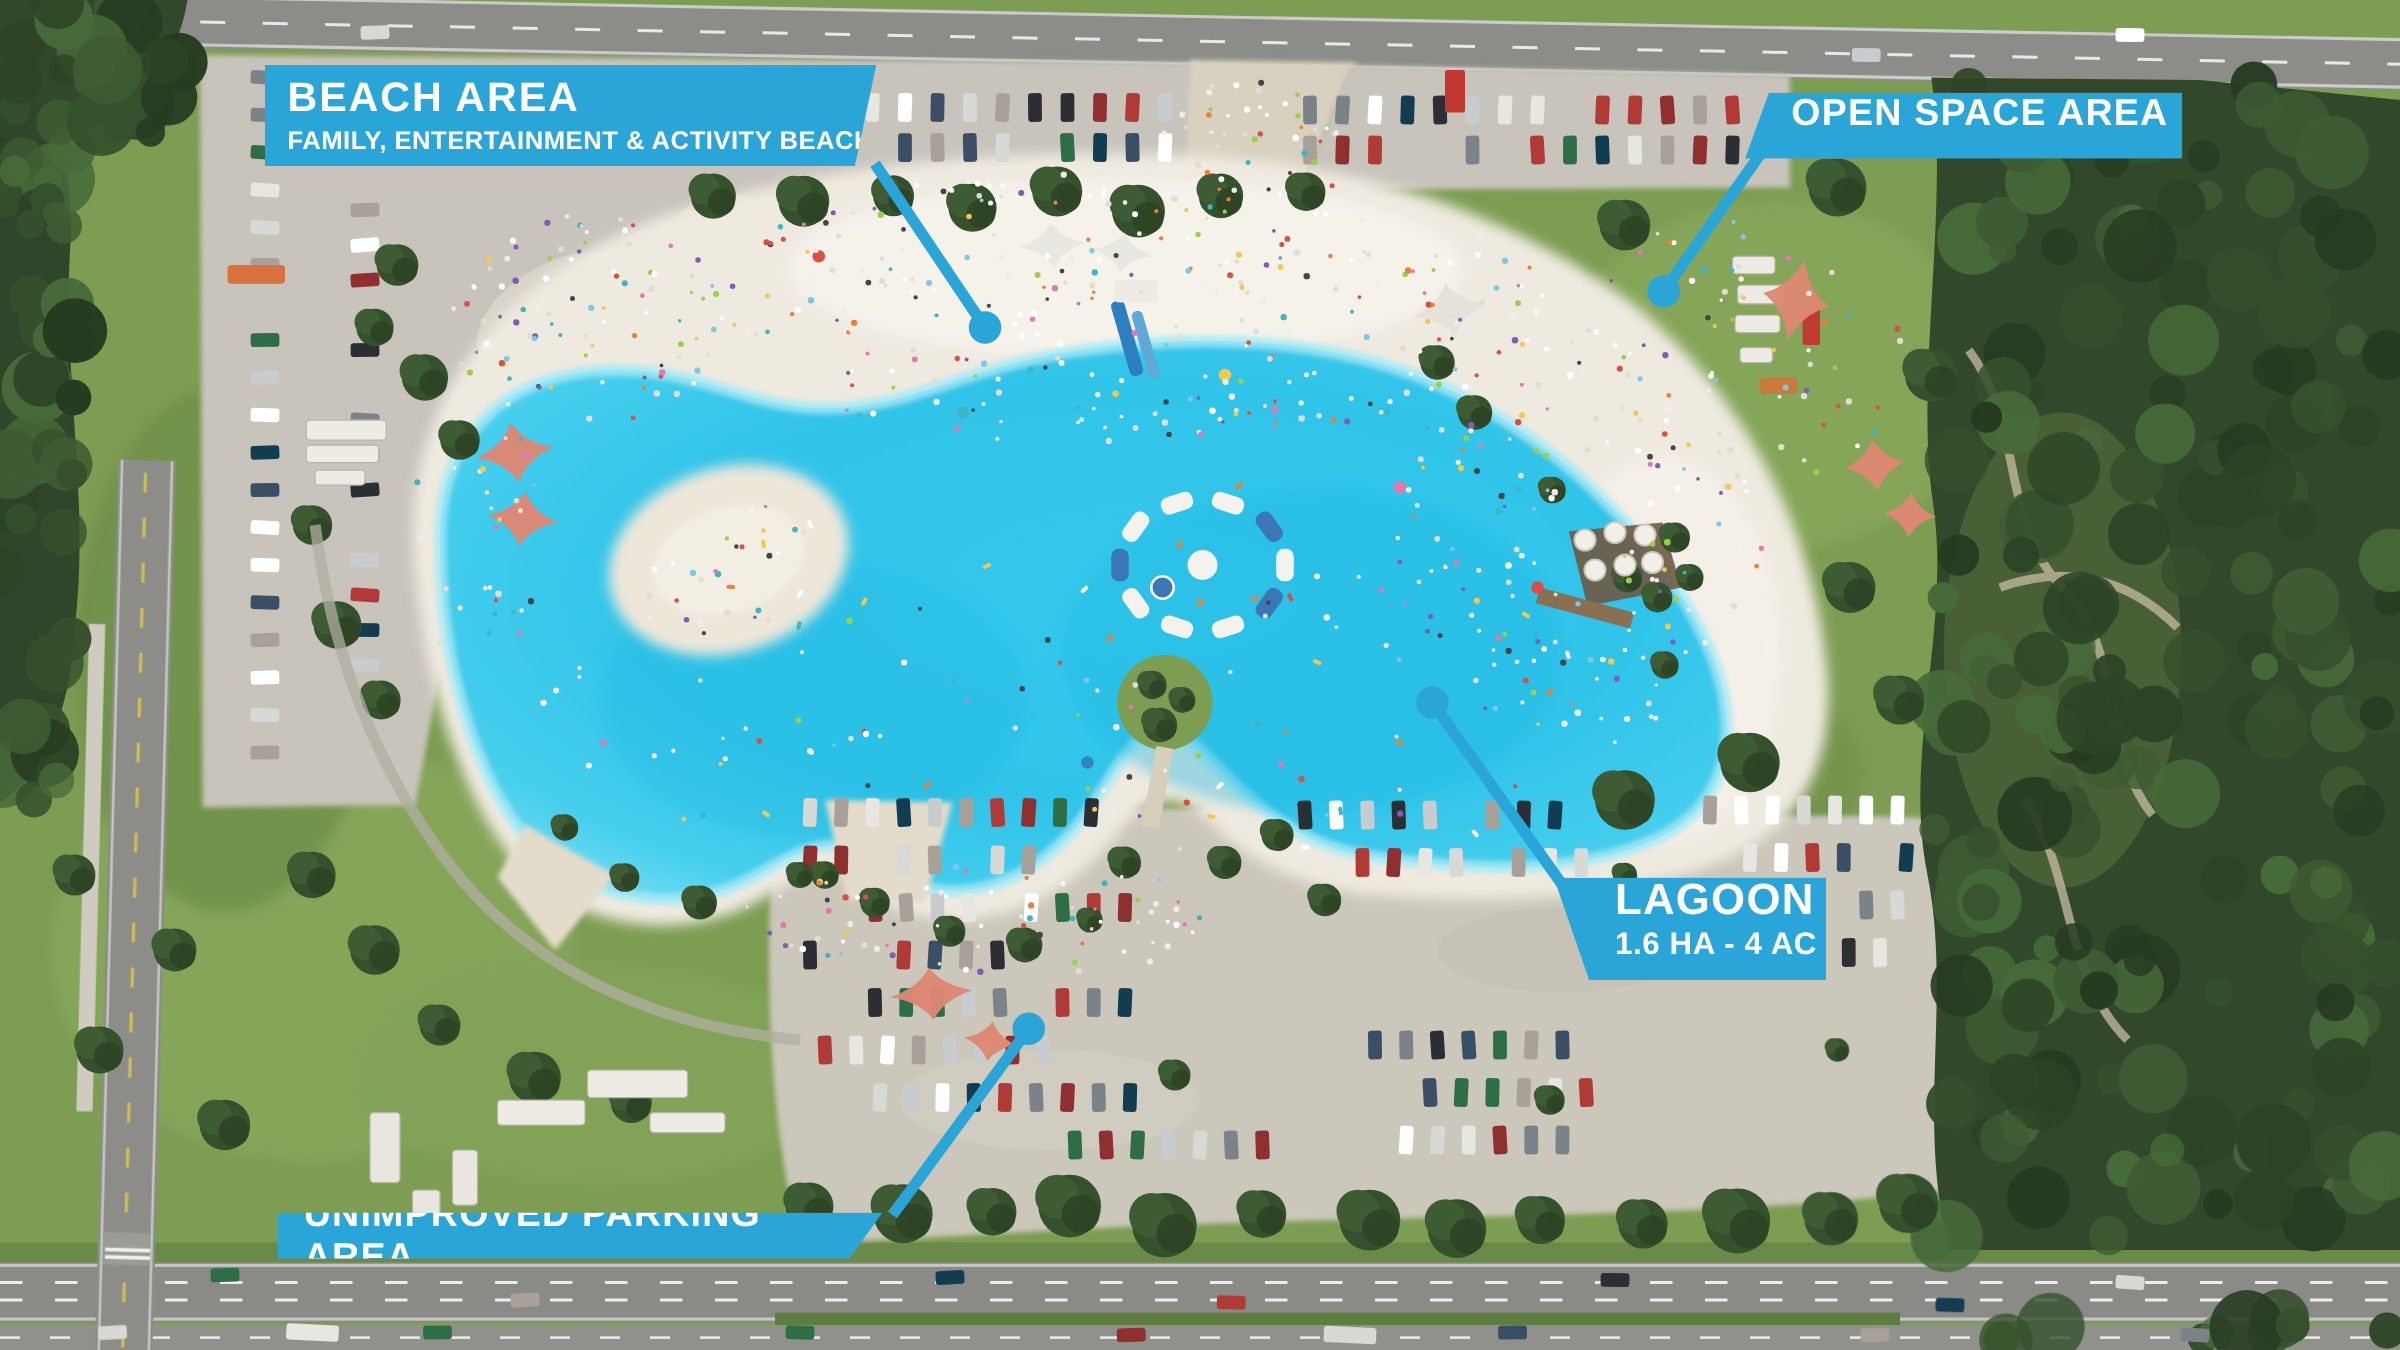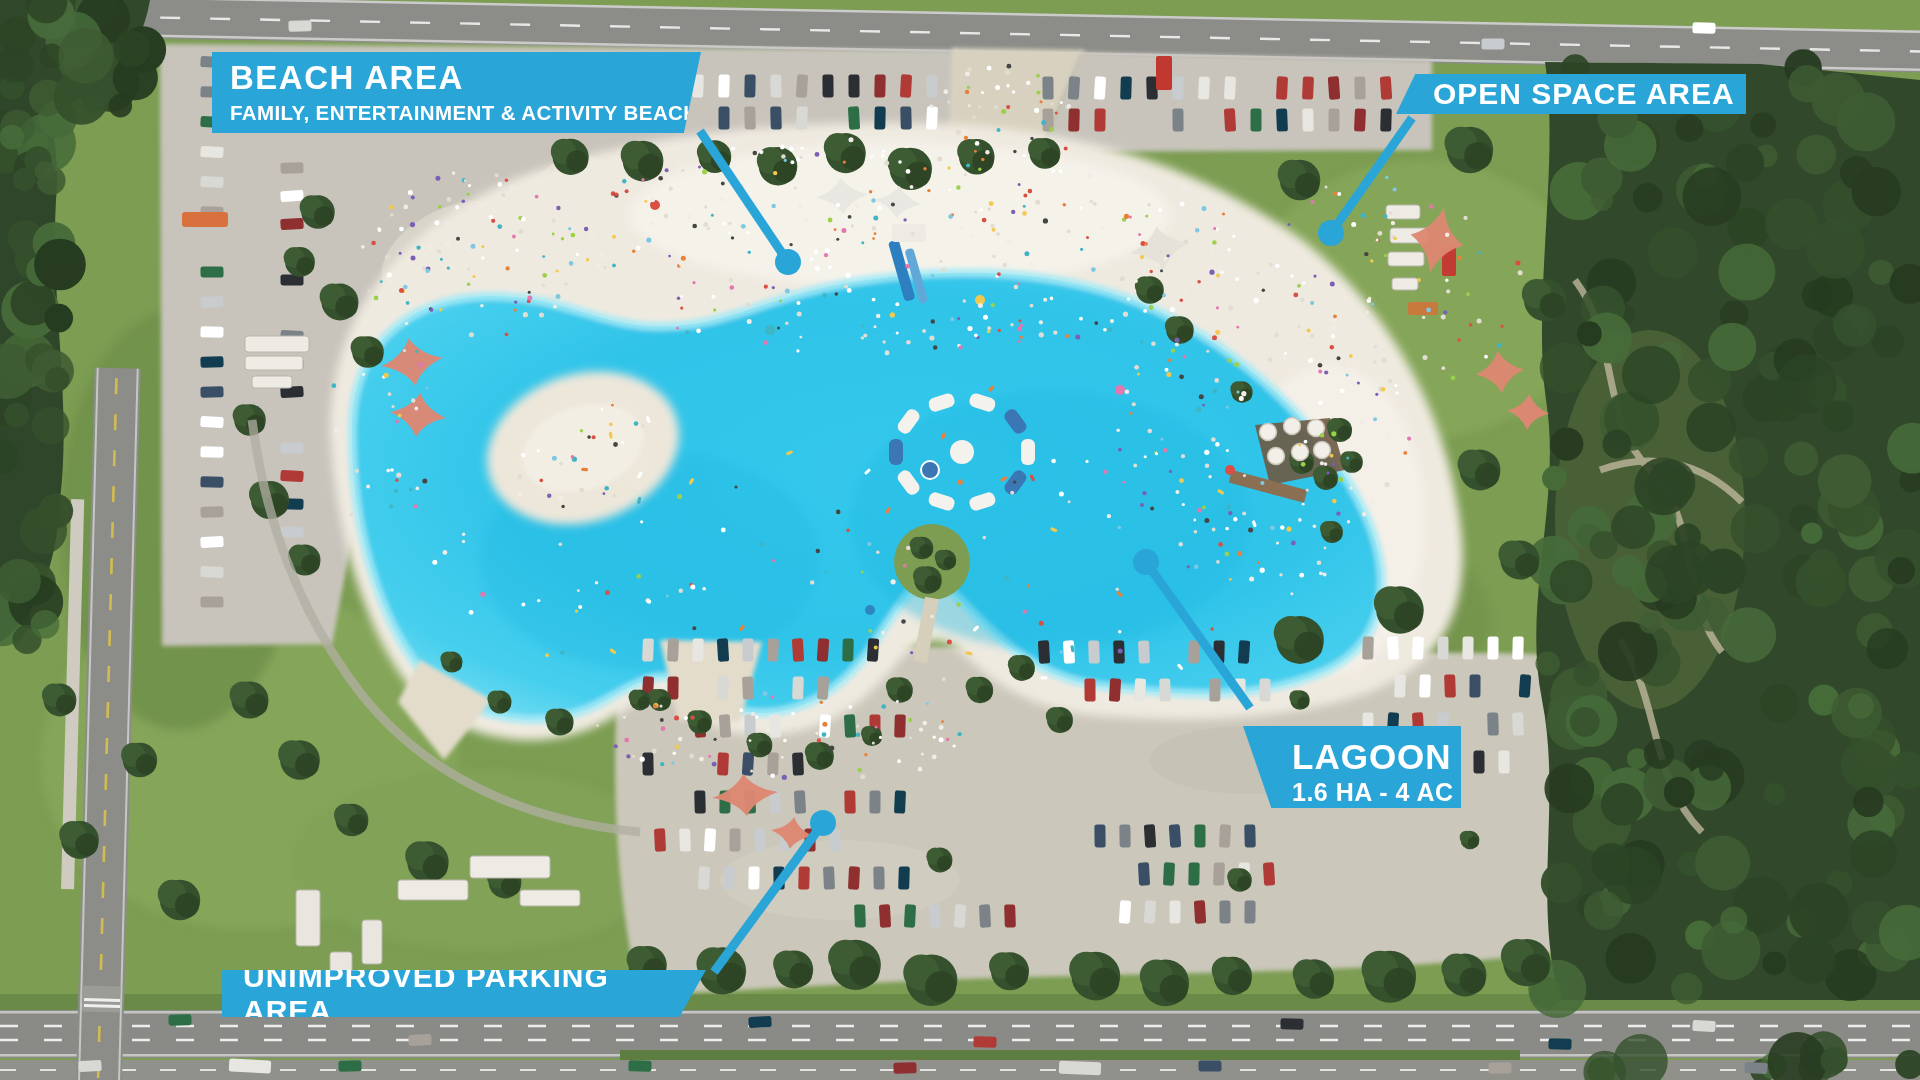--- a/index.html
+++ b/index.html
@@ -6,30 +6,30 @@
   .stage{position:relative;width:1920px;height:1080px;overflow:hidden;
          font-family:"Liberation Sans",sans-serif;}
   .stage svg.map{position:absolute;left:0;top:0;}
   .labels{position:absolute;left:0;top:0;width:100%;height:100%;pointer-events:none;}
   .callout{position:absolute;background:#2AA5D8;color:#fff;font-weight:700;
            box-sizing:border-box;text-transform:uppercase;}
   .co-beach{left:212px;top:52px;width:489px;height:81px;padding:9px 0 16px 18px;
             clip-path:polygon(0 0,100% 0,96.5% 100%,0 100%);}
   .co-beach .co-title{font-size:33px;letter-spacing:1.5px;line-height:1.05;}
   .co-beach .co-sub{font-size:20.5px;letter-spacing:.4px;margin-top:5px;}
-  .co-open{left:1396px;top:74px;width:350px;height:40px;
+  .co-open{left:1396px;top:74px;width:350px;height:53px;
            clip-path:polygon(5.5% 0,100% 0,100% 100%,0 100%);
-           display:flex;align-items:center;padding-left:37px;
+           display:flex;padding-left:37px;
            font-size:30px;letter-spacing:1px;}
   .co-lagoon{left:1243px;top:702px;width:218px;height:82px;
              clip-path:polygon(0 0,100% 0,100% 100%,13% 100%);
-             padding:13px 0 0 49px;margin-top:24px;}
+             padding:0 0 0 49px;}
   .co-lagoon .co-title{font-size:35px;letter-spacing:1px;line-height:1.05;}
   .co-lagoon .co-sub{font-size:25px;letter-spacing:.5px;margin-top:2px;}
-  .co-parking{left:222px;top:970px;width:484px;height:47px;
+  .co-parking{left:222px;top:970px;width:484px;height:37px;
               clip-path:polygon(0 0,100% 0,94.5% 100%,0 100%);
               display:flex;align-items:center;padding-left:21px;
               font-size:30px;letter-spacing:1px;}
 </style>
 </head>
 <body>
 
 <div class="stage">
 
 <svg class="map" id="scene" width="1920" height="1080" viewBox="0 0 1920 1080">

